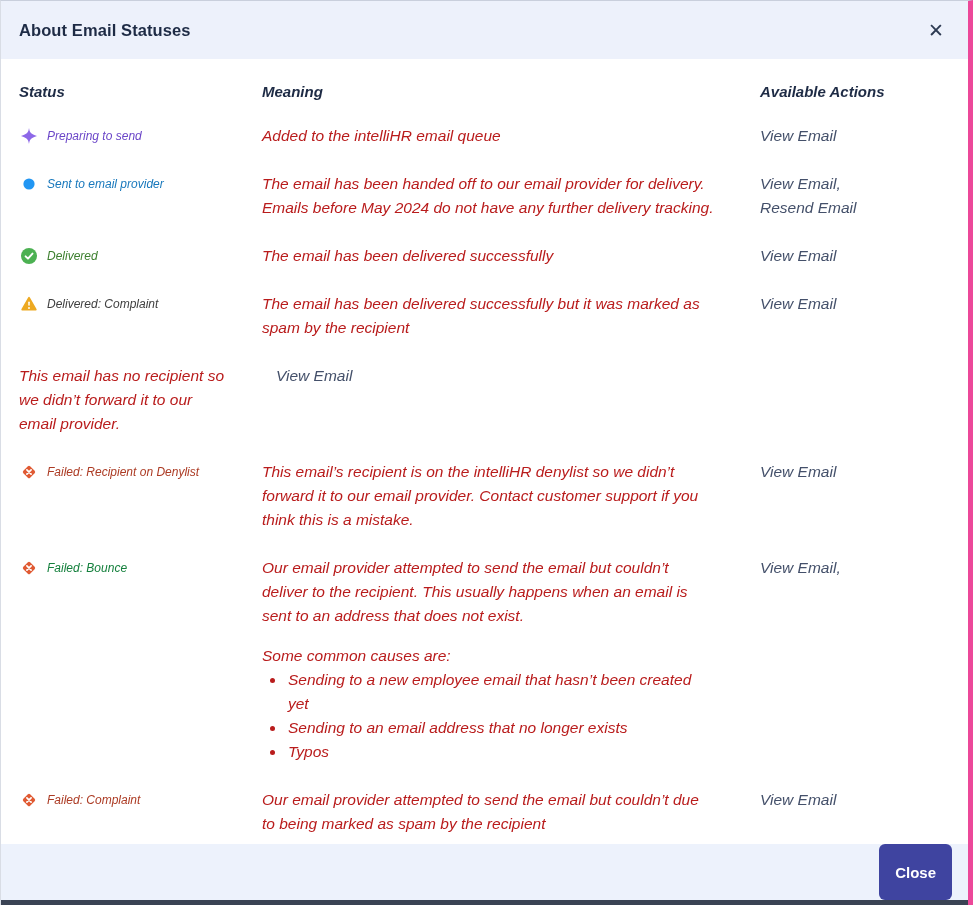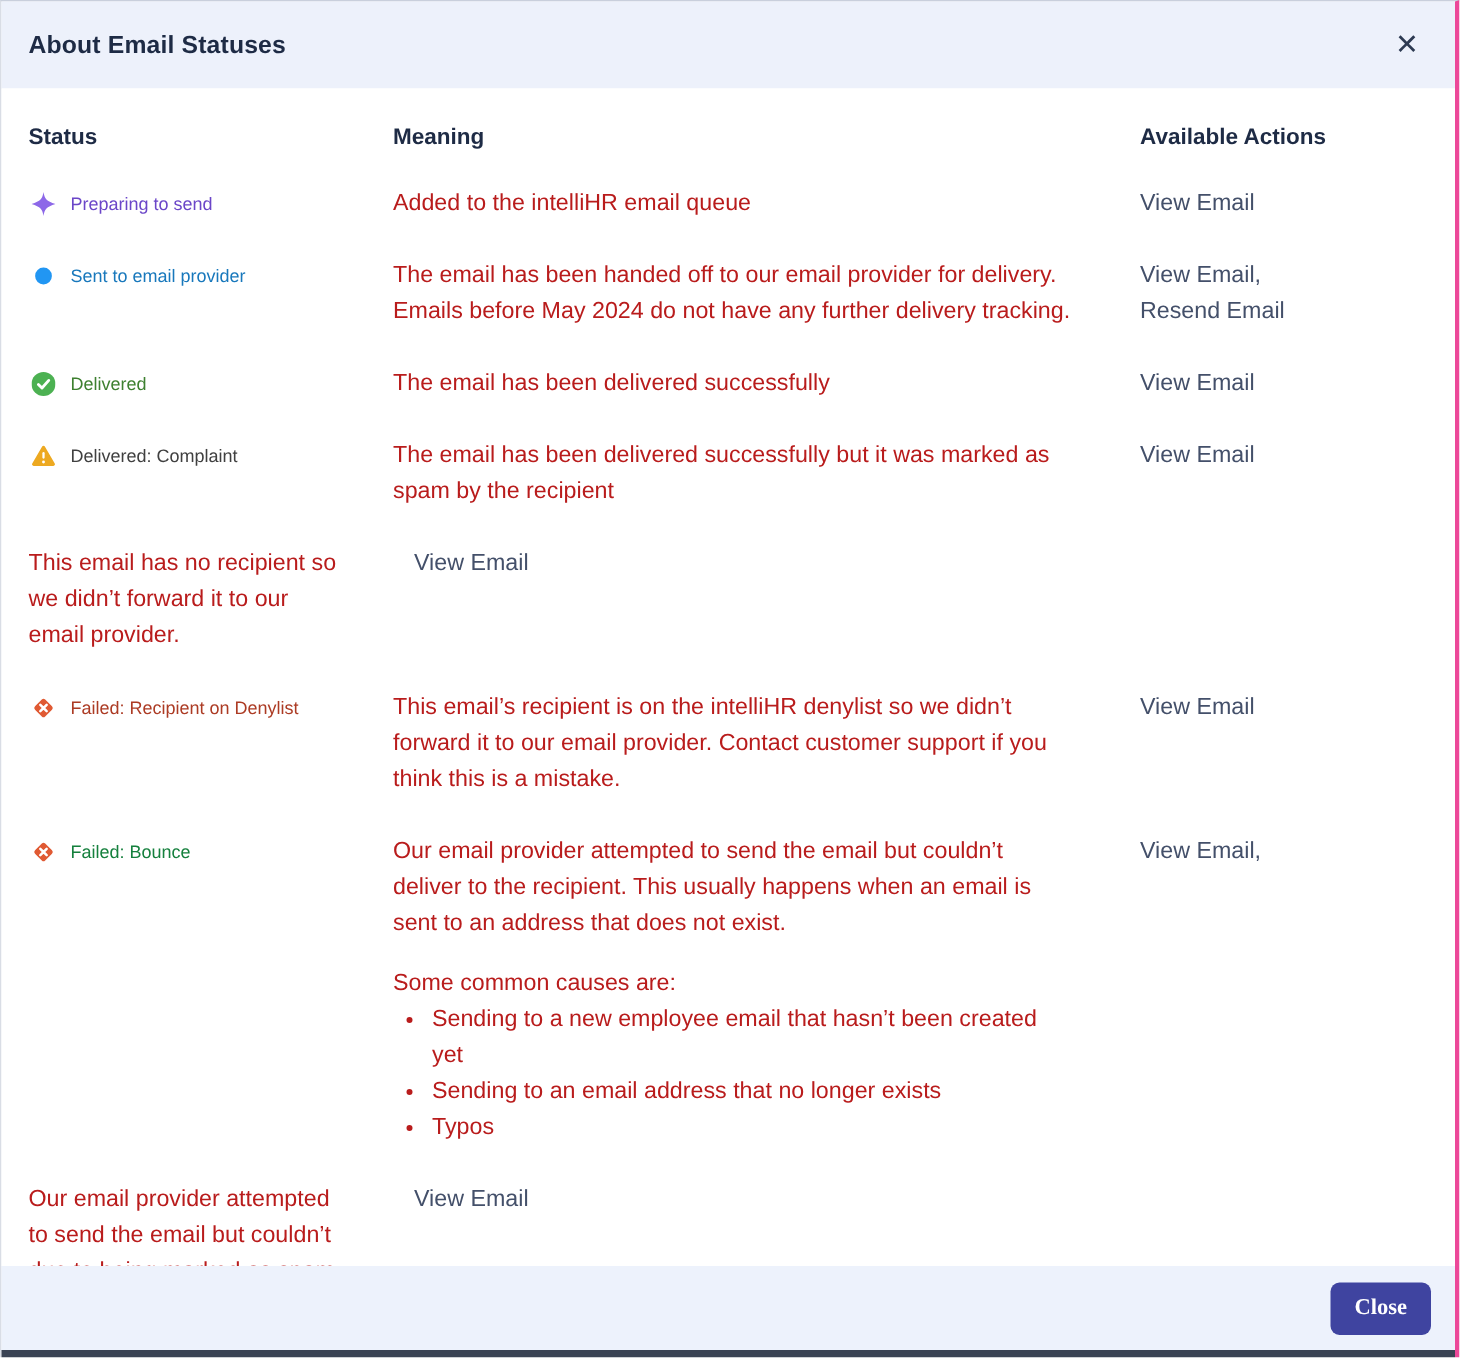--- a/index.html
+++ b/index.html
@@ -7,21 +7,21 @@
   body {
     font-family:"Liberation Sans","DejaVu Sans",sans-serif;
     background:#ffffff;
     color:#3d4a5d;
     overflow:hidden;
   }
   .modal {
     width:973px; height:905px;
     display:flex; flex-direction:column;
     border-left:1px solid #d9dde5;
-    border-right:3px solid #ec4899;
+    border-right:5px solid #ec4899;
     border-top:1px solid #c9cfdc;
   }
   
   .modal-header {
     background:#edf1fb;
     height:58px;
     flex:0 0 58px;
     display:flex; align-items:center; justify-content:space-between;
     padding:0 20px 0 18px;
   }
@@ -38,20 +38,21 @@
   .modal-body {
     flex:1 1 auto;
     background:#ffffff;
     padding:24px 18px 10px 18px;
     overflow:hidden;
   }
   .grid-row {
     display:grid;
     grid-template-columns:243px 484px 1fr;
     align-items:start;
+    font-style:italic;
   }
   .head-row { margin-bottom:24px; }
   .col-head {
     font-size:15px; font-weight:bold; color:#1e2b45;
   }
   .col-head.actions-head { padding-left:14px; }
   .status-row { margin-bottom:24px; }
   .status-cell {
     display:flex; align-items:flex-start; gap:10px;
     font-size:12px; line-height:24px;
@@ -73,23 +74,22 @@
   }
   .meaning-cell li { padding-left:2px; }
   .actions-cell {
     font-size:15.5px; line-height:24px; color:#44506a;
     padding-left:14px;
   }
   
   .modal-footer {
     background:#edf2fc;
     height:56px; flex:0 0 56px;
-    display:flex; align-items:center; justify-content:flex-end;
+    display:flex; justify-content:flex-end;
     padding:0 16px;
-    font-family:Liberation Serif, serif;
   }
   .close-action-btn {
     border:none; cursor:pointer;
     color:#ffffff; font-weight:bold; font-size:15px;
     font-family:inherit;
     padding:9px 16px; border-radius:6px;
   }
   .bottom-strip {
     flex:0 0 5px; height:5px;
     background:#3a4354;
@@ -229,20 +229,29 @@
               <li>Sending to an email address that no longer exists</li>
               <li>Typos</li>
             </ul>
           </div>
     <div class="actions-cell">
             <div>View Email,</div>
           </div>
   </div>
 
   <div class="grid-row status-row">
+    <div class="status-cell">
+      <span class="status-icon">
+              <svg viewBox="0 0 16 16">
+                <rect x="3.2" y="3.2" width="9.6" height="9.6" rx="1.6" transform="rotate(45 8 8)" fill="#e05a33"></rect>
+                <path d="M5.9 5.9 L10.1 10.1 M10.1 5.9 L5.9 10.1" stroke="#fff" stroke-width="1.7" stroke-linecap="round"></path>
+              </svg>
+            </span>
+      <span style="color: rgb(172, 59, 36);">Failed: Complaint</span>
+    </div>
     <div class="meaning-cell">
             <p>Our email provider attempted to send the email but couldn’t due to being marked as spam by the recipient</p>
           </div>
     <div class="actions-cell">
             <div>View Email</div>
           </div>
   </div>
 </div>
   </div>
 

